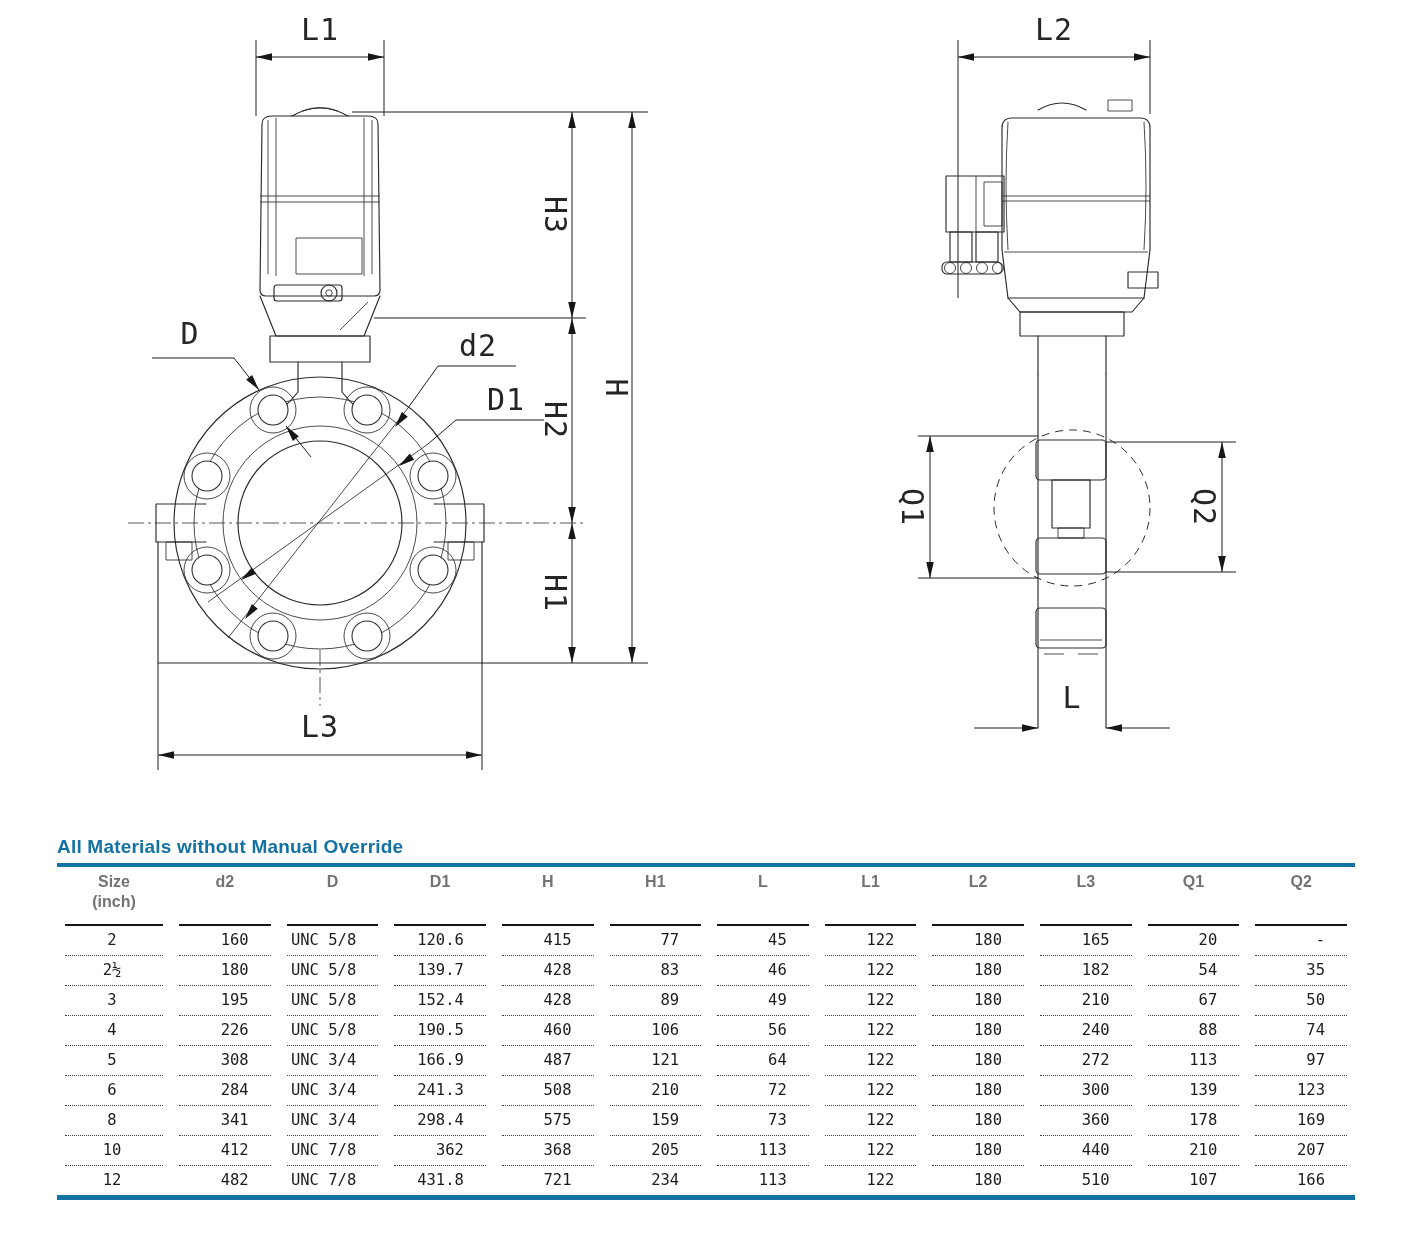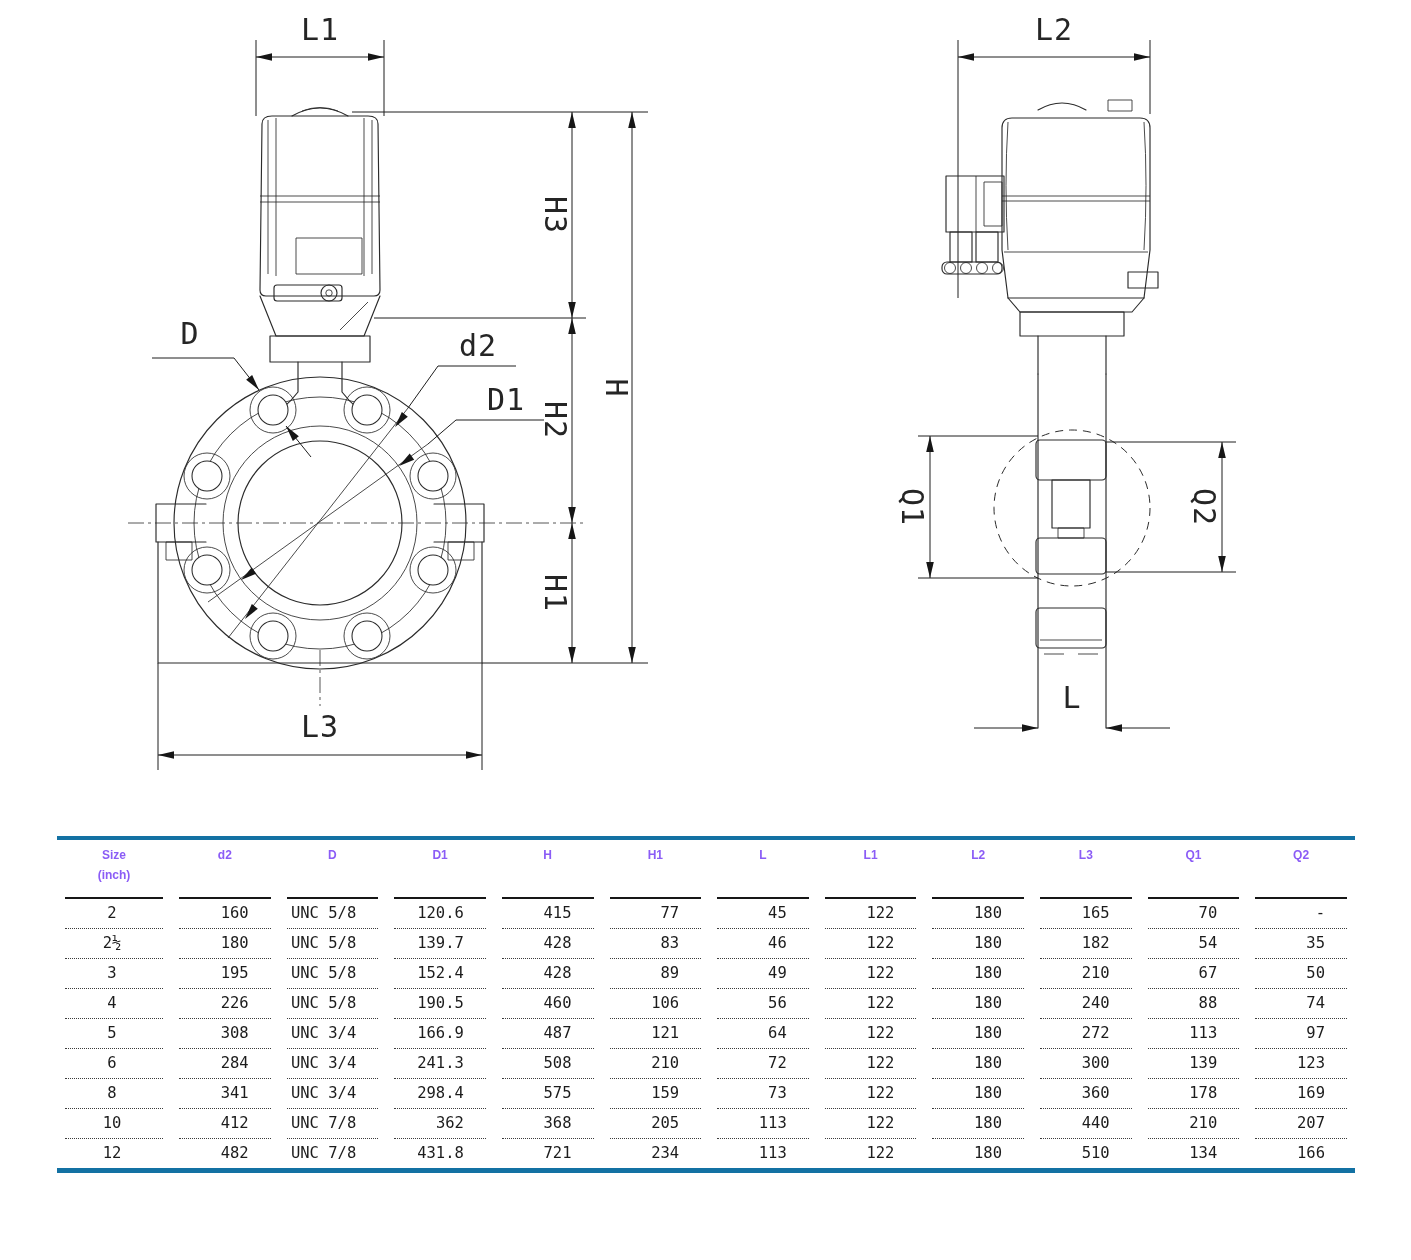--- a/index.html
+++ b/index.html
@@ -16,21 +16,21 @@
   .ar{fill:#161616;stroke:none;}
   
   .tblwrap{margin:24px 56px 0 57px;}
   .tbl-title{font-weight:bold;font-size:19px;letter-spacing:.2px;margin:0 0 5px 0;}
   .blue-rule{height:4px;width:100%;}
   .blue-rule.bottom{height:5px;}
   table.dims{width:100%;border-collapse:collapse;table-layout:fixed;margin-top:2px;}
   table.dims th,table.dims td{padding:0 8px;vertical-align:top;font-weight:normal;}
   table.dims th:first-child{width:98px;}
   .hwrap{height:52px;border-bottom:2.5px solid #161616;padding-top:3px;}
-  .hl{text-align:center;font-family:"Liberation Sans",sans-serif;font-weight:bold;font-size:12px;line-height:20px;color:#8b5cf6;}
+  .hl{text-align:center;font-family:"Liberation Sans",sans-serif;font-weight:bold;font-size:16px;line-height:20px;color:#737373;}
   .cv{text-align:right;padding-right:22px;font-family:"DejaVu Sans Mono",monospace;font-size:15.5px;color:#1c1c1c;height:29px;line-height:29px;border-bottom:1.3px dotted #3c3c3c;}
   .cv.c0{text-align:center;padding-right:4px;}
   table.dims tr:last-child .cv{border-bottom:none;}
 </style>
 </head>
 <body>
 
 <div class="sheet">
 
   <svg class="drawarea" width="1411" height="812" viewBox="0 0 1411 812" xmlns="http://www.w3.org/2000/svg">
@@ -204,20 +204,21 @@
 
       <g>
         <line class="dim" x1="974" y1="728" x2="1038" y2="728" marker-end="url(#arrw)"></line>
         <line class="dim" x1="1170" y1="728" x2="1106" y2="728" marker-end="url(#arrw)"></line>
         <text class="dl" x="1072" y="708" text-anchor="middle">L</text>
       </g>
     </g>
   </svg>
 
   <div class="tblwrap">
+    <div class="tbl-title accent-fg" style="color: rgb(19, 113, 163);">All Materials without Manual Override</div>
     <div class="blue-rule accent-bg" style="background: rgb(19, 113, 163);"></div>
     <table class="dims">
       <thead>
         <tr>
             <th>
               <div class="hwrap">
                 <div class="hl">Size</div>
                 <div class="hl">(inch)</div>
               </div>
             </th>
@@ -304,21 +305,21 @@
             <td>
               <div class="cv">122</div>
             </td>
             <td>
               <div class="cv">180</div>
             </td>
             <td>
               <div class="cv">165</div>
             </td>
             <td>
-              <div class="cv">70</div>
+              <div class="cv">20</div>
             </td>
             <td>
               <div class="cv">-</div>
             </td>
           </tr>
           <tr>
             <td>
               <div class="cv c0">2½</div>
             </td>
             <td>
@@ -608,21 +609,21 @@
             <td>
               <div class="cv">122</div>
             </td>
             <td>
               <div class="cv">180</div>
             </td>
             <td>
               <div class="cv">510</div>
             </td>
             <td>
-              <div class="cv">134</div>
+              <div class="cv">107</div>
             </td>
             <td>
               <div class="cv">166</div>
             </td>
           </tr>
         </tbody>
     </table>
     <div class="blue-rule bottom accent-bg" style="background: rgb(19, 113, 163);"></div>
   </div>
 </div>

